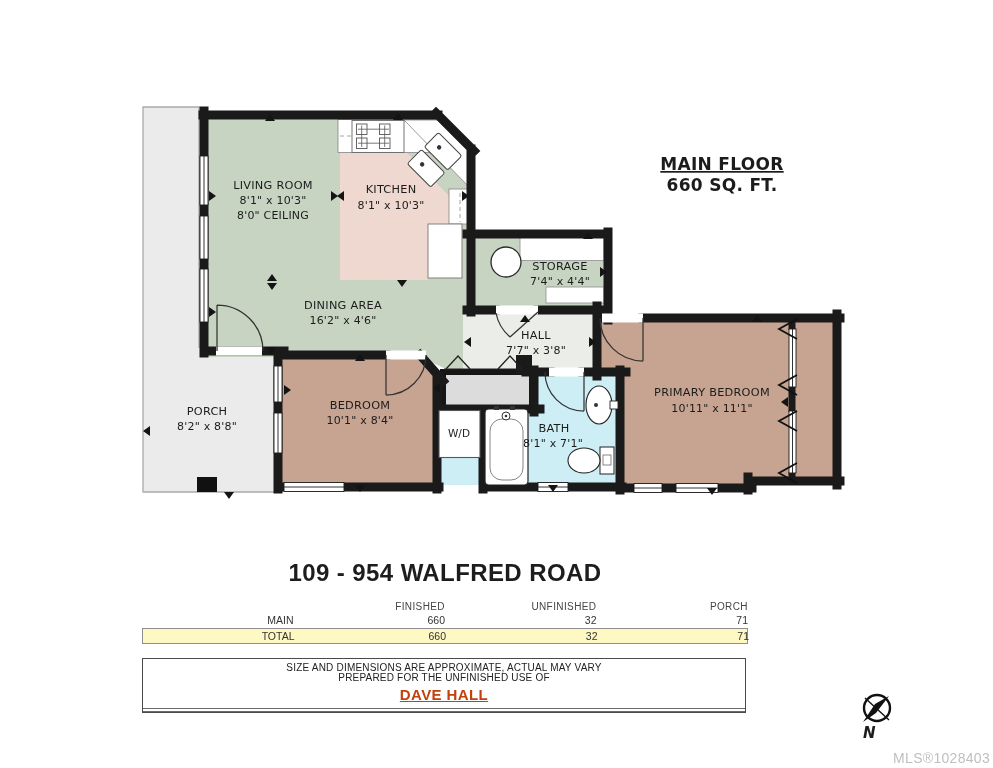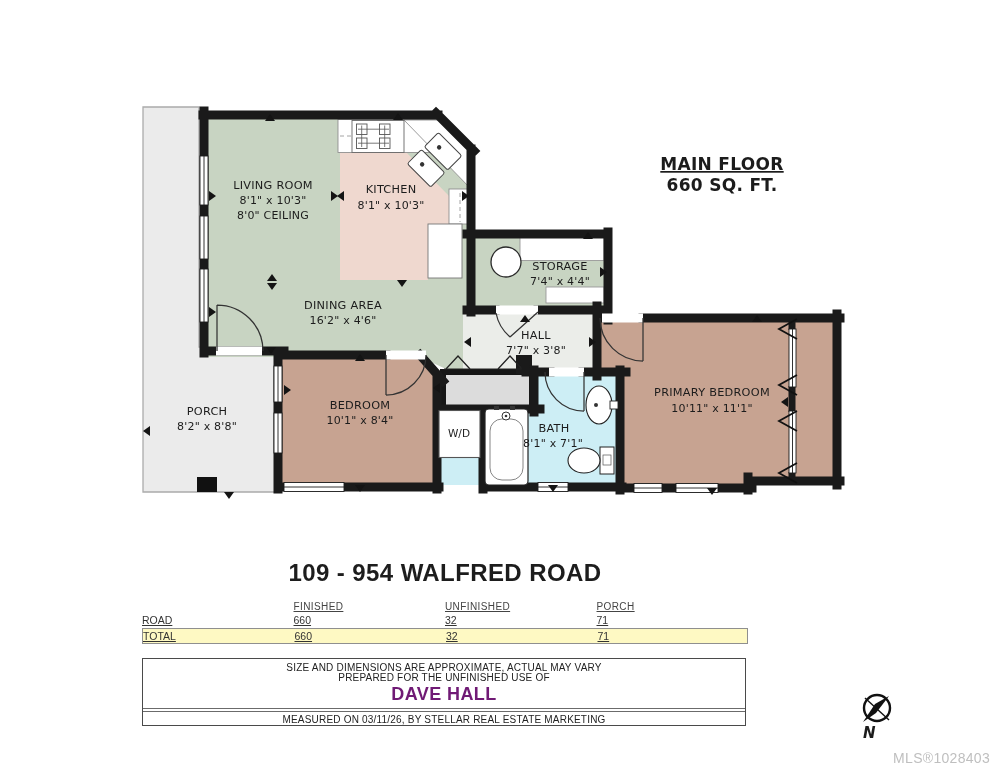--- a/index.html
+++ b/index.html
@@ -8,30 +8,30 @@
   svg text{font-family:"DejaVu Sans",sans-serif;fill:#1c1c1c;}
   svg .room-label{font-size:11.3px;letter-spacing:.25px;text-anchor:middle;}
   svg .room-dims{font-size:11px;letter-spacing:.2px;text-anchor:middle;}
   svg .wd-label{font-size:10.5px;text-anchor:middle;}
   svg .floor-hdr{font-size:17px;font-weight:bold;text-anchor:middle;letter-spacing:.3px;}
   svg .underline{text-decoration:underline;}
   .address{position:absolute;left:142px;top:559px;width:606px;text-align:center;
            font-size:24px;font-weight:bold;color:#1d1d1d;letter-spacing:.4px;}
   .area-table{position:absolute;left:142px;top:600px;width:606px;font-size:10.5px;color:#333;}
   .trow{display:grid;grid-template-columns:151.5px 151.5px 151.5px 151.5px;align-items:center;}
-  .trow div{text-align:left;line-height:13px;text-decoration:underline;}
+  .trow div{text-align:right;line-height:13px;}
   .thead{color:#444;font-size:10px;letter-spacing:.4px;}
   .tmain{margin-top:1px;}
   .ttotal{margin-top:1px;background:#fef9c3;border:1px solid #8f8f8f;height:14px;}
   .footer-box{position:absolute;left:142px;top:658px;width:602px;border:1.4px solid #4a4a4a;
               text-align:center;color:#222;}
   .footer-box .fline{font-size:10px;line-height:10px;letter-spacing:.2px;}
   .footer-box .f1{margin-top:4px;}
-  .footer-box .client{font-size:18px;font-weight:bold;line-height:21px;margin:1px 0 3px;
-                      letter-spacing:.4px;color:#701a75;}
+  .footer-box .client{font-size:15px;font-weight:bold;line-height:21px;margin:1px 0 3px;
+                      letter-spacing:.4px;color:#c2410c;text-decoration:underline;}
   .fdivider{height:2px;border-top:1px solid #6b6b6b;border-bottom:1px solid #6b6b6b;}
   .footer-box .f3{margin-top:3px;}
   .footer-box .f4{margin-bottom:4px;}
   .compass{position:absolute;left:851px;top:690px;}
   .watermark{position:absolute;right:3px;top:750px;font-size:14px;color:#bfbfbf;letter-spacing:.3px;}
 </style>
 </head>
 <body>
 
 <div class="page">
@@ -252,39 +252,38 @@
   <div class="address">109 - 954 WALFRED ROAD</div>
 
   <div class="area-table">
     <div class="trow thead">
       <div></div>
       <div>FINISHED</div>
       <div>UNFINISHED</div>
       <div>PORCH</div>
     </div>
     <div class="trow tmain">
-      <div>ROAD</div>
+      <div>MAIN</div>
       <div>660</div>
       <div>32</div>
       <div>71</div>
     </div>
     <div class="trow ttotal">
       <div>TOTAL</div>
       <div>660</div>
       <div>32</div>
       <div>71</div>
     </div>
   </div>
 
   <div class="footer-box">
     <div class="fline f1">SIZE AND DIMENSIONS ARE APPROXIMATE, ACTUAL MAY VARY</div>
     <div class="fline">PREPARED FOR THE UNFINISHED USE OF</div>
     <div class="client">DAVE HALL</div>
     <div class="fdivider"></div>
-    <div class="fline f3">MEASURED ON 03/11/26, BY STELLAR REAL ESTATE MARKETING</div>
   </div>
 
   <svg class="compass" width="54" height="58" viewBox="0 0 54 58">
     <circle cx="26" cy="18" r="13" fill="none" stroke="#111" stroke-width="2.4"></circle>
     <path d="M14,8 L38,30" fill="none" stroke="#111" stroke-width="1.4"></path>
     <path d="M38,6 L24,14 L12,32 L25,23 Z" fill="#111"></path>
     <text x="12" y="48" font-size="15" font-weight="bold" font-style="italic" fill="#111" style="font-family:'DejaVu Sans',sans-serif">N</text>
   </svg>
 
   <div class="watermark">MLS®1028403</div>

